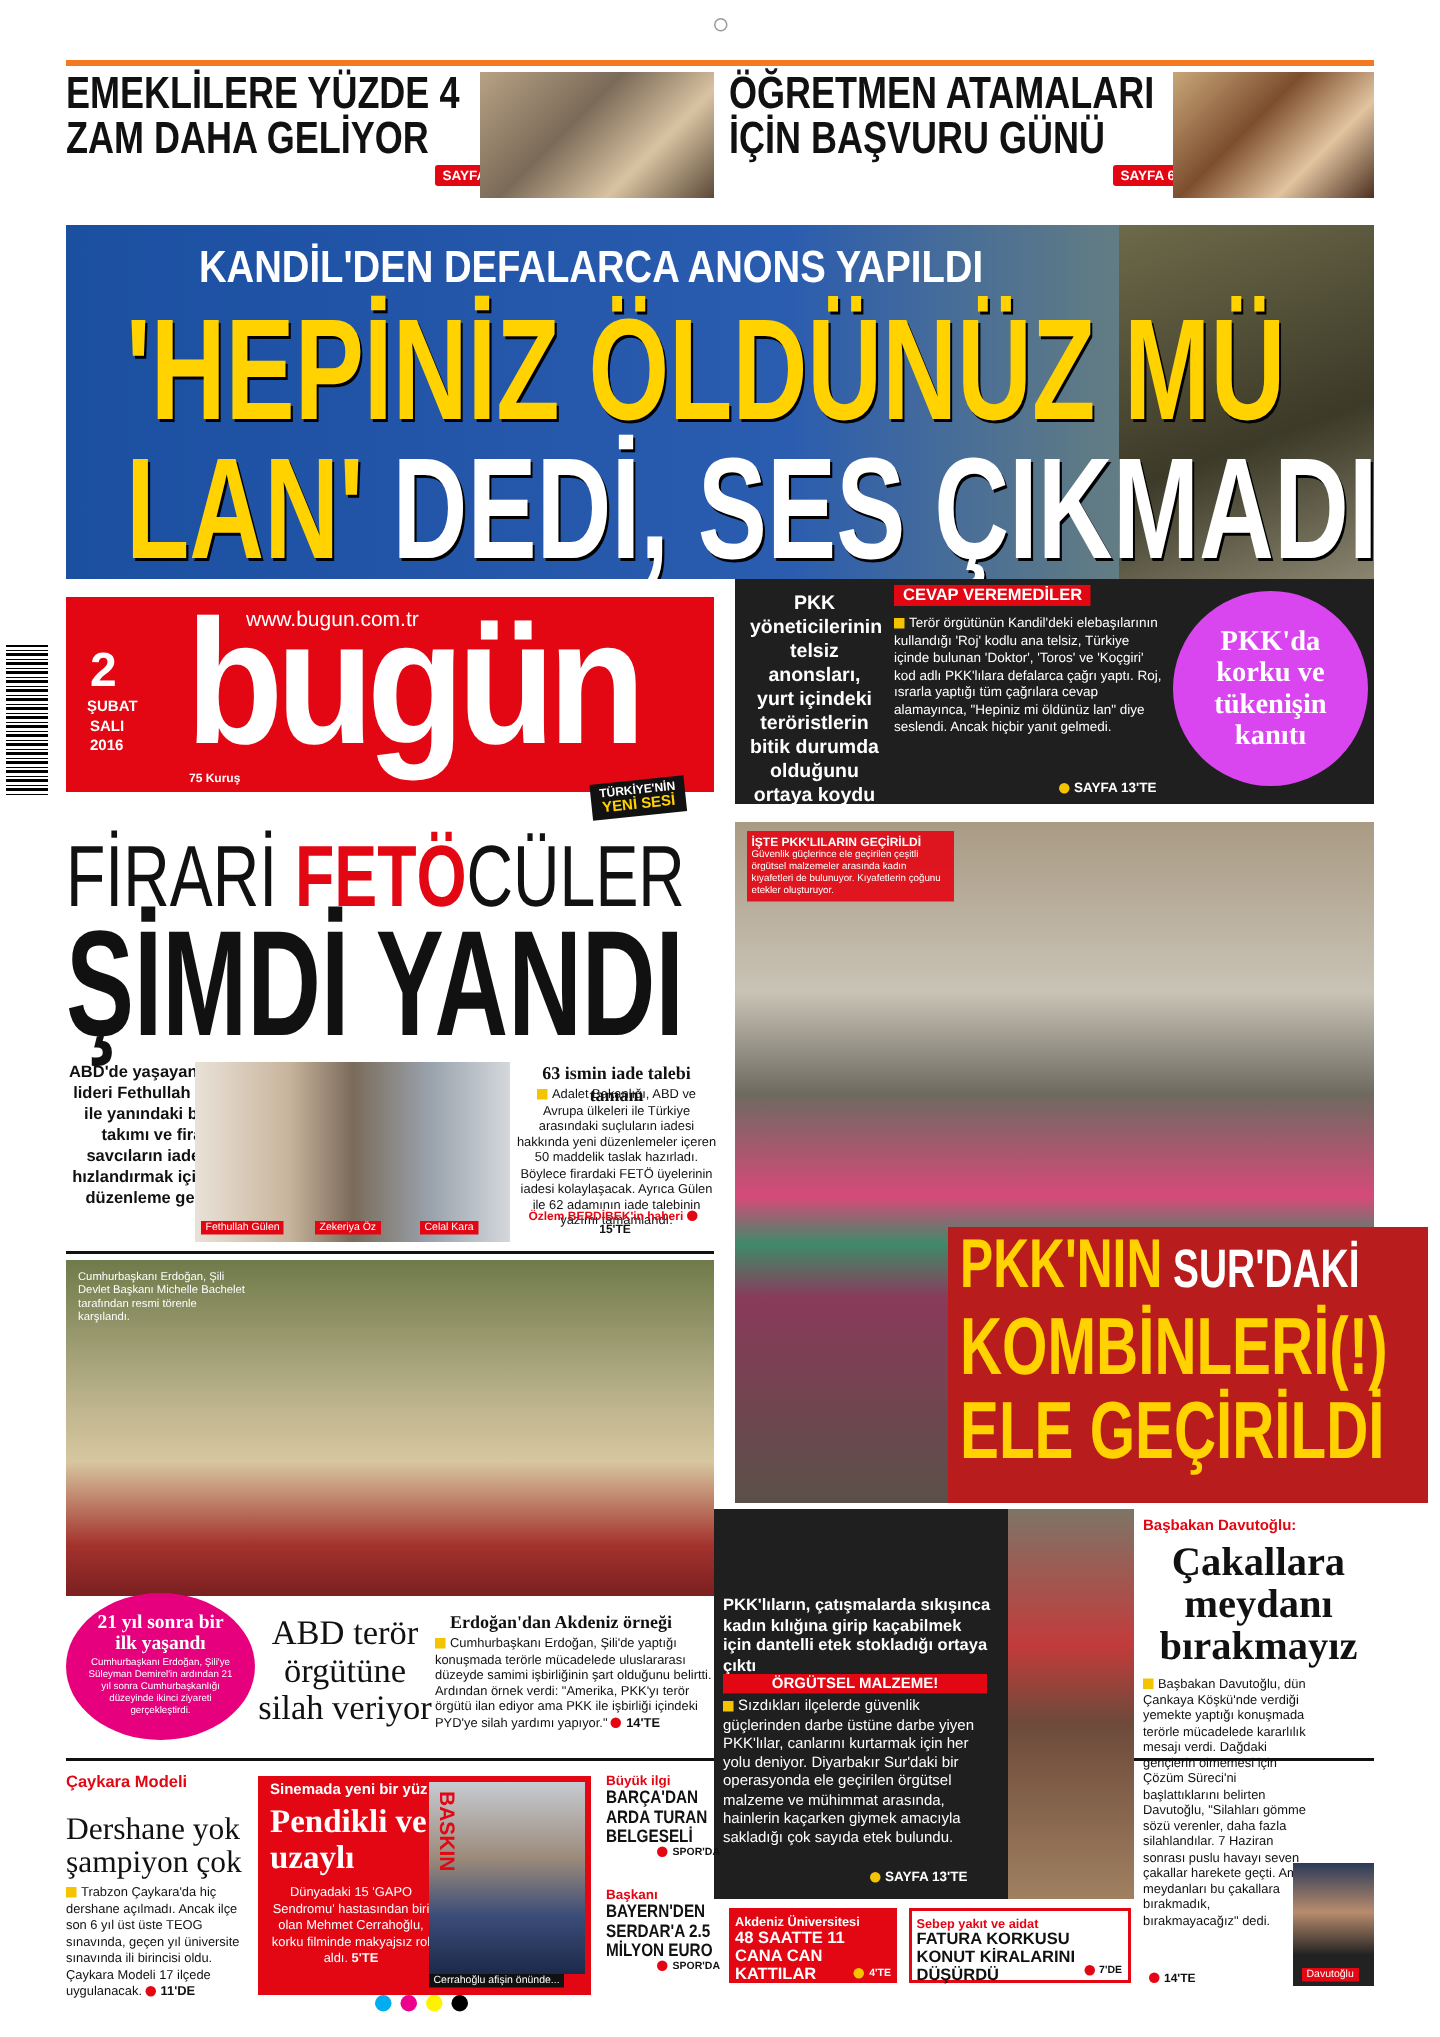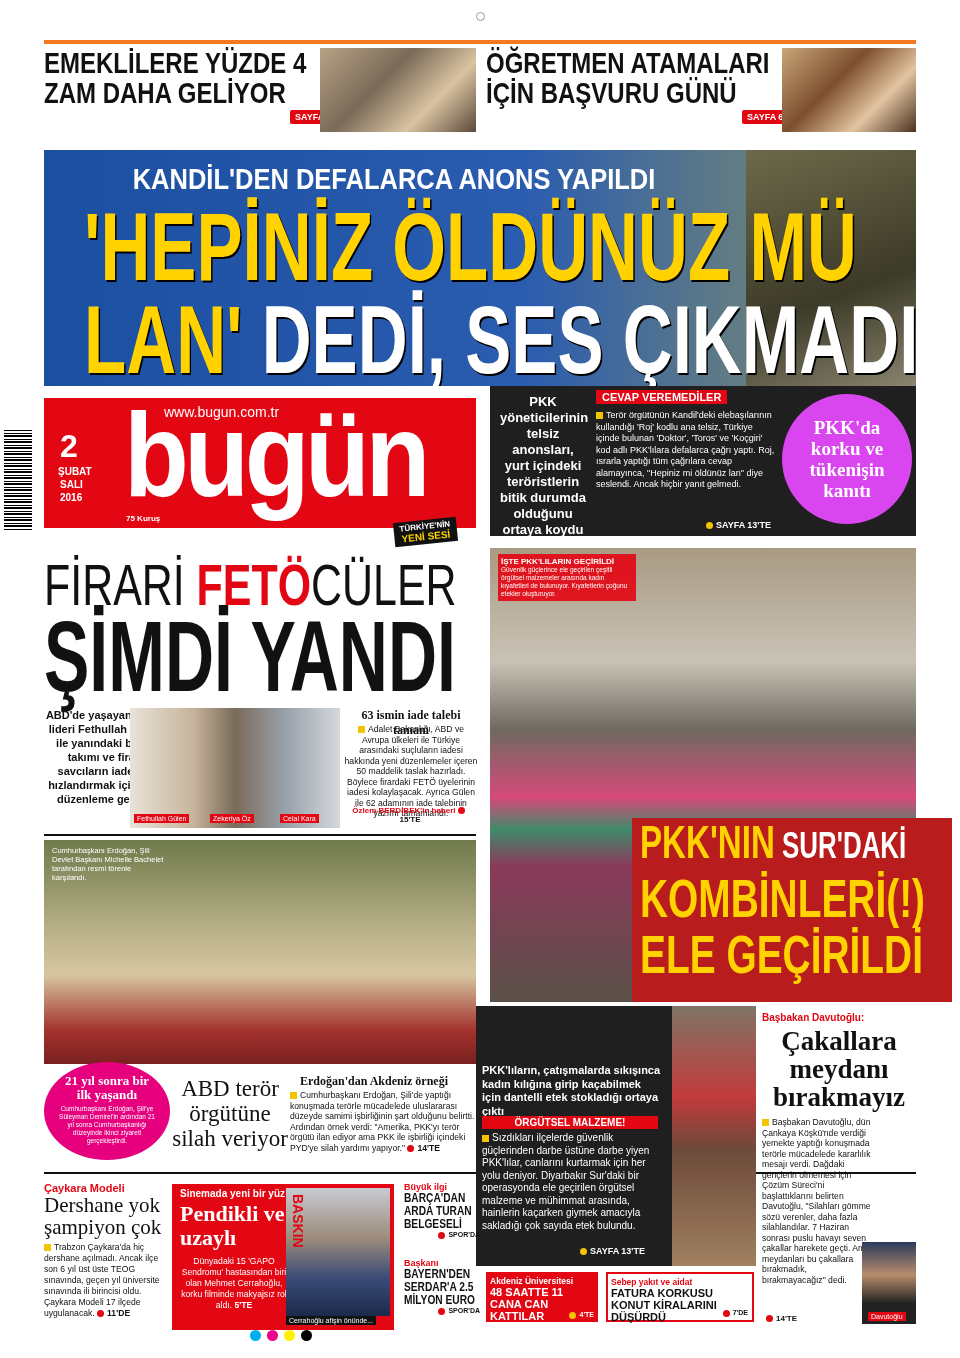--- a/index.html
+++ b/index.html
@@ -143,21 +143,21 @@
   <div style="font-size:8.6px;line-height:10.5px;margin-top:6px;width:110px;">
     <span class="dot" style="border-radius:0;"></span><span>Başbakan Davutoğlu, dün Çankaya Köşkü'nde verdiği yemekte yaptığı konuşmada terörle mücadelede kararlılık mesajı verdi. Dağdaki gençlerin ölmemesi için Çözüm Süreci'ni başlattıklarını belirten Davutoğlu, "Silahları gömme sözü verenler, daha fazla silahlandılar. 7 Haziran sonrası puslu havayı seven çakallar harekete geçti. Ama meydanları bu çakallara bırakmadık, bırakmayacağız" dedi.</span>
   </div>
   <div class="abs" style="left:100px;top:230px;width:54px;height:82px;background:linear-gradient(180deg,#2b3a5a,#b88c6c 40%,#222 75%);"></div>
   <div class="abs" style="left:106px;top:300px;background:#e30613;color:#fff;font-size:7px;padding:1px 3px;">Davutoğlu</div>
   <div class="abs" style="left:4px;top:302px;font-size:8px;font-weight:bold;"><span class="dot" style="background:#e30613;"></span><span>14'TE</span></div>
 </div>
 
 <div class="abs" style="left:44px;top:1182px;width:124px;">
   <div style="color:#e30613;font-size:11px;font-weight:bold;">Çaykara Modeli</div>
-  <div class="serif" style="font-size:21px;line-height:22px;margin-top:0;">Dershane yok şampiyon çok</div>
+  <div class="serif" style="font-size:21px;line-height:22px;margin-top:14px;">Dershane yok şampiyon çok</div>
   <div style="font-size:8.6px;line-height:11px;margin-top:4px;">
     <span class="dot" style="border-radius:0;"></span><span>Trabzon Çaykara'da hiç dershane açılmadı. Ancak ilçe son 6 yıl üst üste TEOG sınavında, geçen yıl üniversite sınavında ili birincisi oldu. Çaykara Modeli 17 ilçede uygulanacak.</span> <span class="dot" style="background:#e30613;"></span><b>11'DE</b>
   </div>
 </div>
 
 <div class="abs" style="left:172px;top:1184px;width:222px;height:146px;background:#e30613;">
   <div style="position:absolute;left:8px;top:4px;color:#fff;font-size:10px;font-weight:bold;">Sinemada yeni bir yüz</div>
   <div class="serif" style="position:absolute;left:8px;top:18px;width:106px;color:#fff;font-size:22px;font-weight:bold;line-height:24px;">Pendikli ve uzaylı</div>
   <div style="position:absolute;left:8px;top:72px;width:108px;color:#fff;font-size:8.6px;line-height:11px;text-align:center;">
     <span>Dünyadaki 15 'GAPO Sendromu' hastasından biri olan Mehmet Cerrahoğlu, korku filminde makyajsız rol aldı.</span> <b>5'TE</b>

